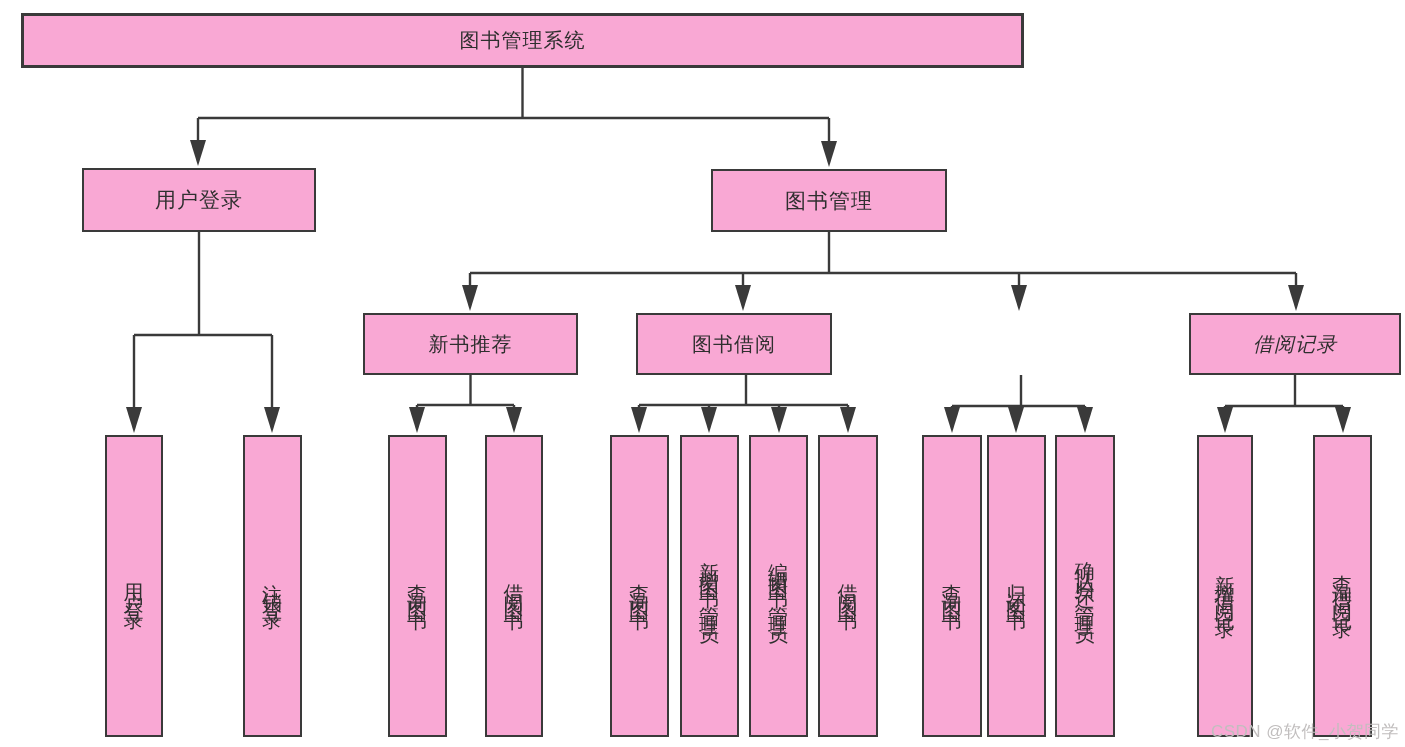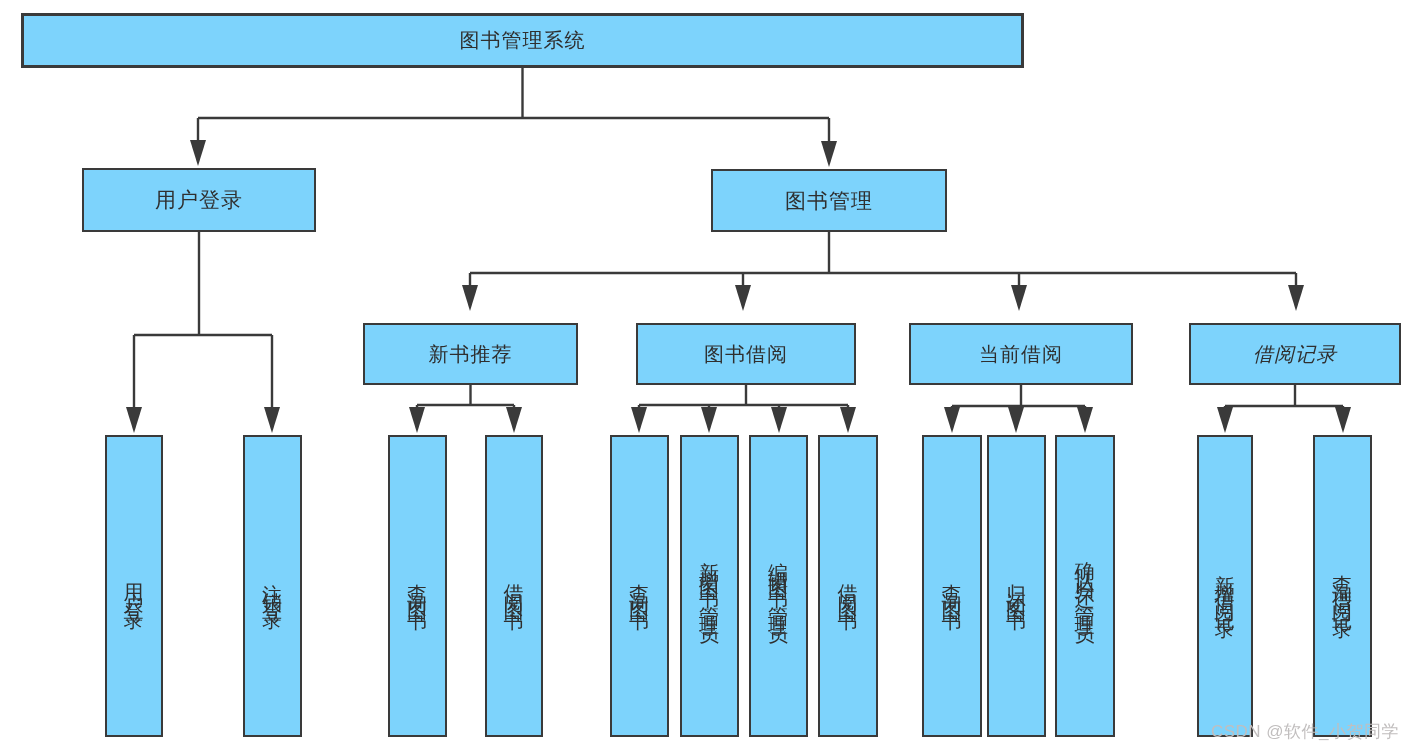--- a/index.html
+++ b/index.html
@@ -11,30 +11,30 @@
     font-family: "Liberation Sans", sans-serif;
     overflow: hidden;
   }
   .wires { position: absolute; left: 0; top: 0; }
   .wires path.line { stroke: var(--line, #3a3a3a); stroke-width: 2.4; fill: none; }
   .wires path.arrowhead { fill: var(--line, #3a3a3a); stroke: none; }
   .node {
     position: absolute;
     box-sizing: border-box;
     border: 2.5px solid var(--line, #3a3a3a);
-    background: #7dd3fc;
+    background: #f9a8d4;
     color: var(--text, #2f2f2f);
     display: flex;
     align-items: center;
     justify-content: center;
     text-align: center;
   }
   .node.root  { border-width: 3px; font-size: 20px; letter-spacing: 1px; }
   .node.lvl2  { font-size: 21px; letter-spacing: 1px; }
-  .node.lvl3  { font-size: 20px; letter-spacing: 1px; margin-top: 10px; }
+  .node.lvl3  { font-size: 20px; letter-spacing: 1px; }
   .node.leaf  {
     border-width: 2px;
     writing-mode: vertical-rl;
     font-size: 20px;
     letter-spacing: 9px;
     line-height: 1;
   }
   .watermark {
     position: absolute;
     right: 6px;
@@ -126,22 +126,21 @@
       <path class="arrowhead" d="M1343 433 L1335 407 L1351 407 Z"></path>
     </g>
   </svg>
 
   <div class="node root" style="left:21px; top:13px; width:1003px; height:55px;">图书管理系统</div>
 
   <div class="node lvl2" style="left:82px; top:168px; width:234px; height:64px;">用户登录</div>
   <div class="node lvl2" style="left:711px; top:169px; width:236px; height:63px;font-family:Liberation Serif, serif;">图书管理</div>
 
   <div class="node lvl3" style="left:363px; top:313px; width:215px; height:62px;">新书推荐</div>
-  <div class="node lvl3" style="left:636px; top:313px; width:220px; height:62px;">图书借阅</div>
-  <div class="node lvl3" style="left:909px; top:313px; width:224px; height:62px;">当前借阅</div>
+  <div class="node lvl3" style="left:636px; top:313px; width:196px; height:62px;">图书借阅</div>
   <div class="node lvl3" style="left:1189px; top:313px; width:212px; height:62px;font-style:italic;">借阅记录</div>
 
   <div class="node leaf" style="left:105px; top:435px; width:58px; height:302px;">用户登录</div>
   <div class="node leaf" style="left:243px; top:435px; width:59px; height:302px;">注销登录</div>
 
   <div class="node leaf" style="left:388px; top:435px; width:59px; height:302px;">查询图书</div>
   <div class="node leaf" style="left:485px; top:435px; width:58px; height:302px;">借阅图书</div>
 
   <div class="node leaf" style="left:610px; top:435px; width:59px; height:302px;">查询图书</div>
   <div class="node leaf" style="left:680px; top:435px; width:59px; height:302px;">新增图书（管理员）</div>

